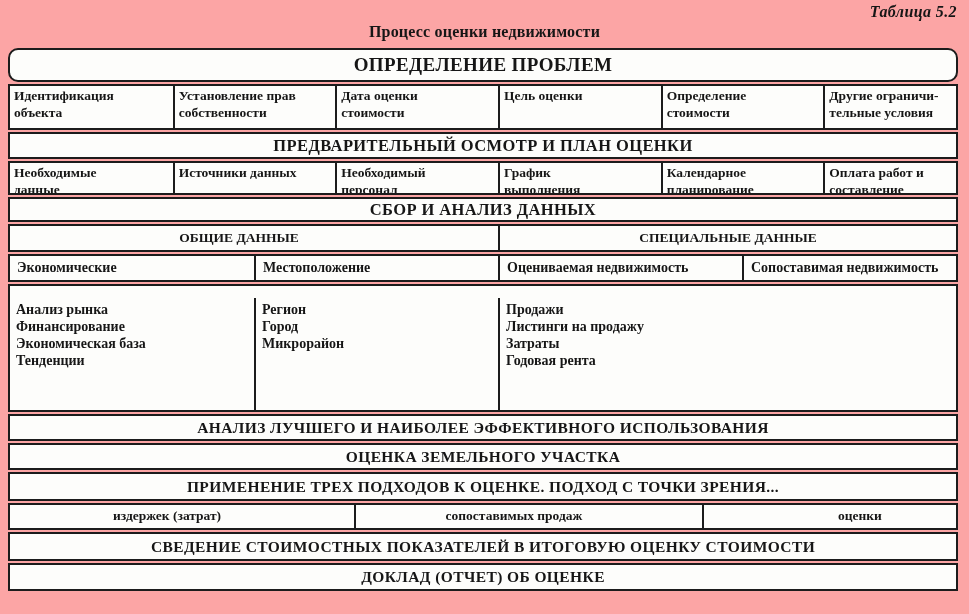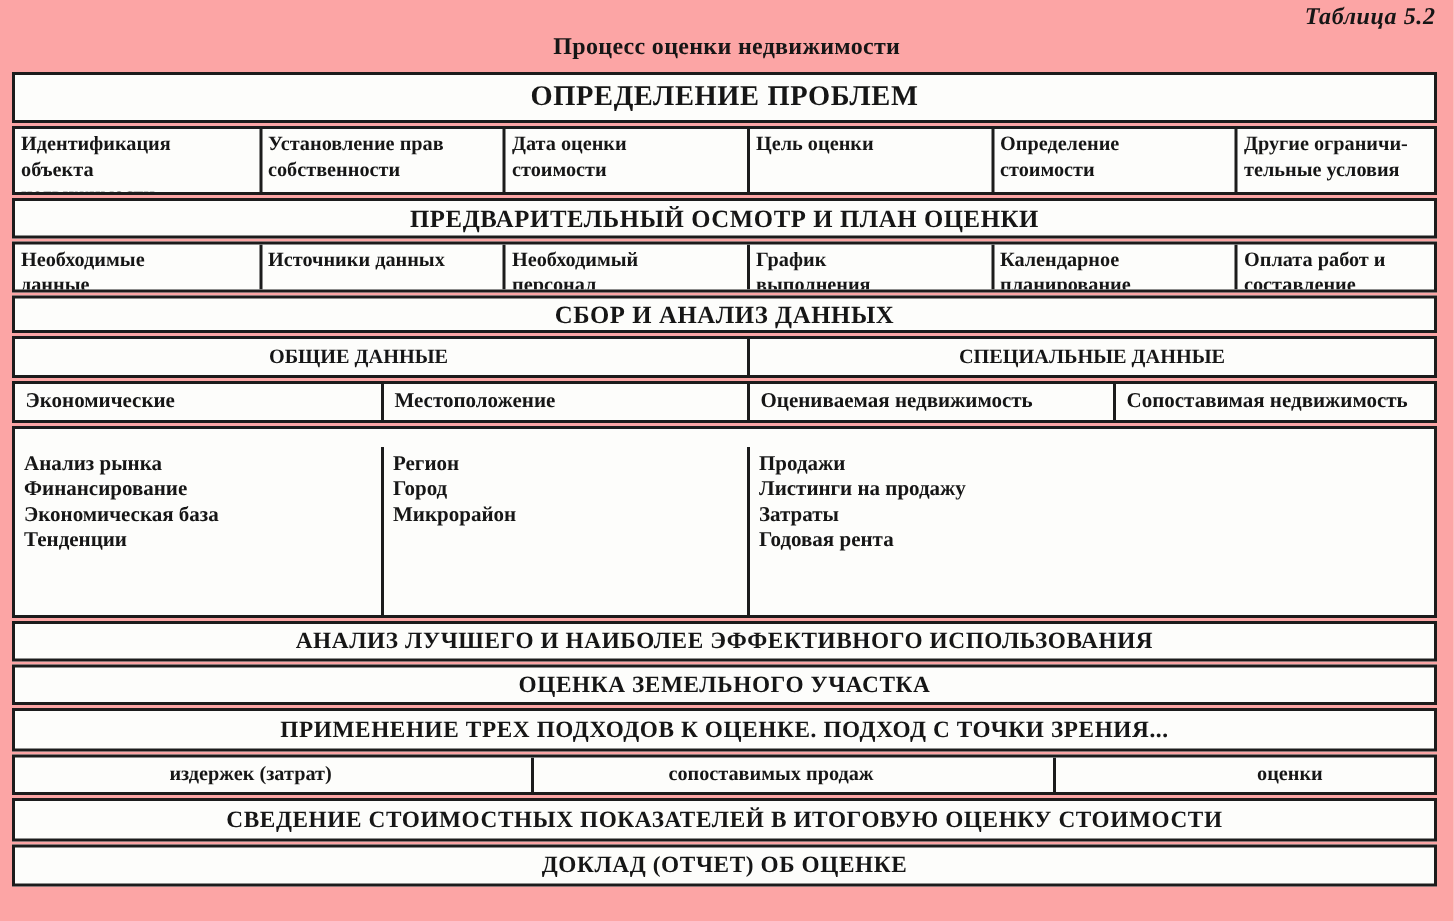--- a/index.html
+++ b/index.html
@@ -52,21 +52,21 @@
     border-left:2px solid #1c1c1c;
     padding:2px 4px;
     font-size:13.5px;line-height:1.25;
     white-space:pre-line;
     overflow:hidden;
   }
   .cell:first-child{border-left:none;}
   .cell.center{display:flex;align-items:center;justify-content:center;white-space:nowrap;padding:0 2px;}
   .cell.cat{display:flex;align-items:center;font-size:14px;padding:2px 7px;white-space:nowrap;}
   .cell.detail{font-size:14px;line-height:1.22;padding:3px 7px 3px 6px;margin-top:12px;}
-  .h34{height:34px;} .h46{height:46px;} .h27{height:27px;}
+  .h34{height:34px;border-radius:10px;} .h46{height:46px;} .h27{height:27px;}
   .h45{height:34px;} .h25{height:25px;} .h28{height:28px;}
   .h128{height:128px;} .h29{height:29px;}
 </style>
 </head>
 <body>
 
 <div class="page">
 
   <div class="table-label">Таблица 5.2</div>
 

